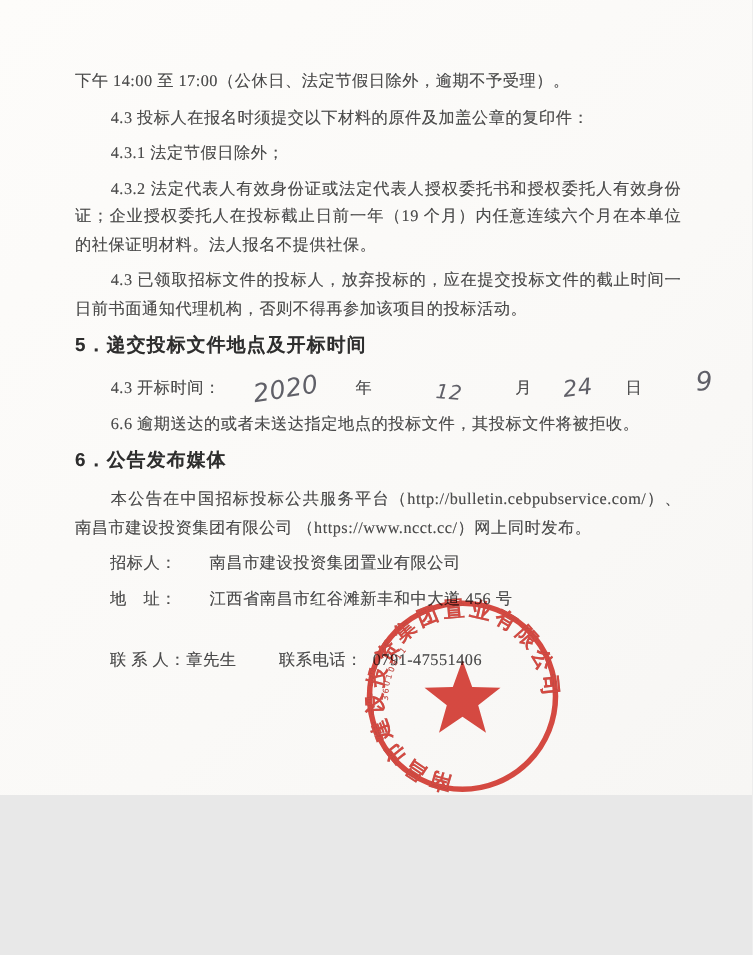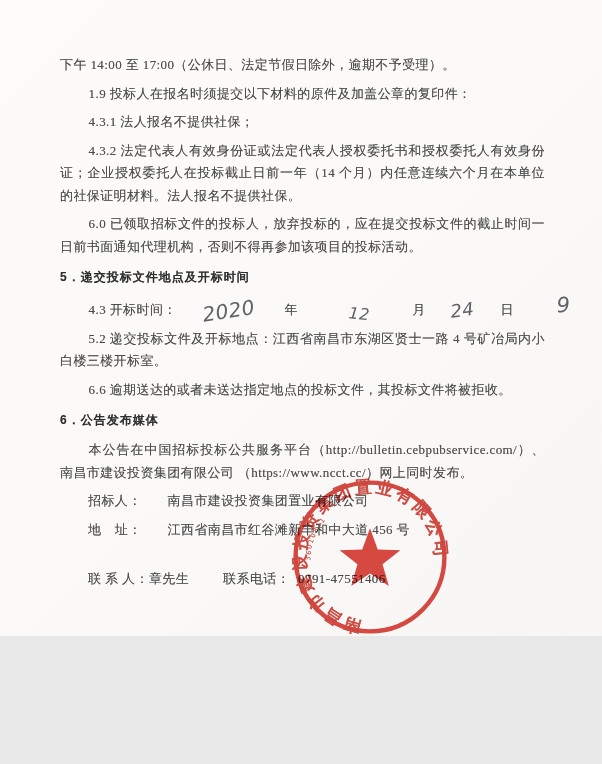--- a/index.html
+++ b/index.html
@@ -16,21 +16,21 @@
     line-height:22.5px;
     color:#4c4c4c;
     letter-spacing:0.4px;
     text-shadow:0 0 0.5px rgba(60,60,60,0.45);
   }
   .para{margin:0 0 6px 0;text-align:justify;text-indent:2.2em;}
   .para.no-indent{text-indent:0;}
   .heading{
     font-family:"Liberation Sans","DejaVu Sans",sans-serif;
     font-weight:bold;
-    font-size:12px;
+    font-size:15px;
     line-height:26px;
     color:#2e2e2e;
     margin:2px 0 6px 0;
     letter-spacing:1px;
     text-indent:0;
   }
   .heading.h7{margin-top:8px;}
   .open-time{margin:0 0 6px 0;text-indent:2.2em;white-space:nowrap;}
   .unit{display:inline-block;}
   .u-year{margin:0 10px 0 0;}
@@ -71,35 +71,34 @@
   .seal .seal-serial{fill:#d6372e;font-family:"DejaVu Sans",sans-serif;font-size:8px;letter-spacing:2px;}
   .seal .star{fill:#d6372e;}
 </style>
 </head>
 <body>
 
 <div class="page">
 
   <p class="para no-indent">下午 14:00 至 17:00（公休日、法定节假日除外，逾期不予受理）。</p>
 
-  <p class="para">1.9  投标人在报名时须提交以下材料的原件及加盖公章的复印件：</p>
+  <p class="para">4.3  投标人在报名时须提交以下材料的原件及加盖公章的复印件：</p>
 
-  <p class="para">4.3.1  法人报名不提供社保；</p>
+  <p class="para">4.3.1  法定节假日除外；</p>
 
-  <p class="para">4.3.2 法定代表人有效身份证或法定代表人授权委托书和授权委托人有效身份证；企业授权委托人在投标截止日前一年（14 个月）内任意连续六个月在本单位的社保证明材料。法人报名不提供社保。</p>
+  <p class="para">4.3.2 法定代表人有效身份证或法定代表人授权委托书和授权委托人有效身份证；企业授权委托人在投标截止日前一年（19 个月）内任意连续六个月在本单位的社保证明材料。法人报名不提供社保。</p>
 
-  <p class="para">6.0  已领取招标文件的投标人，放弃投标的，应在提交投标文件的截止时间一日前书面通知代理机构，否则不得再参加该项目的投标活动。</p>
+  <p class="para">4.3  已领取招标文件的投标人，放弃投标的，应在提交投标文件的截止时间一日前书面通知代理机构，否则不得再参加该项目的投标活动。</p>
 
   <div class="heading">5．递交投标文件地点及开标时间</div>
 
   <p class="open-time">
     <span>4.3  开标时间：</span><span class="hand hand-year">2020</span><span class="unit u-year">年</span><span class="hand hand-month">12</span><span class="unit u-month">月</span><span class="hand hand-day">24</span><span class="unit u-day">日</span><span class="hand hand-hour">9</span><span class="unit u-hour">时</span>
   </p>
 
-  <p class="para">5.2  递交投标文件及开标地点：江西省南昌市东湖区贤士一路 4 号矿冶局内小白楼三楼开标室。</p>
 
   <p class="para">6.6 逾期送达的或者未送达指定地点的投标文件，其投标文件将被拒收。</p>
 
   <div class="heading">6．公告发布媒体</div>
 
   <p class="para">本公告在中国招标投标公共服务平台（http://bulletin.cebpubservice.com/）、 南昌市建设投资集团有限公司 （https://www.ncct.cc/）网上同时发布。</p>
 
 
   <div class="contact-block">
     <span class="contact-row">

